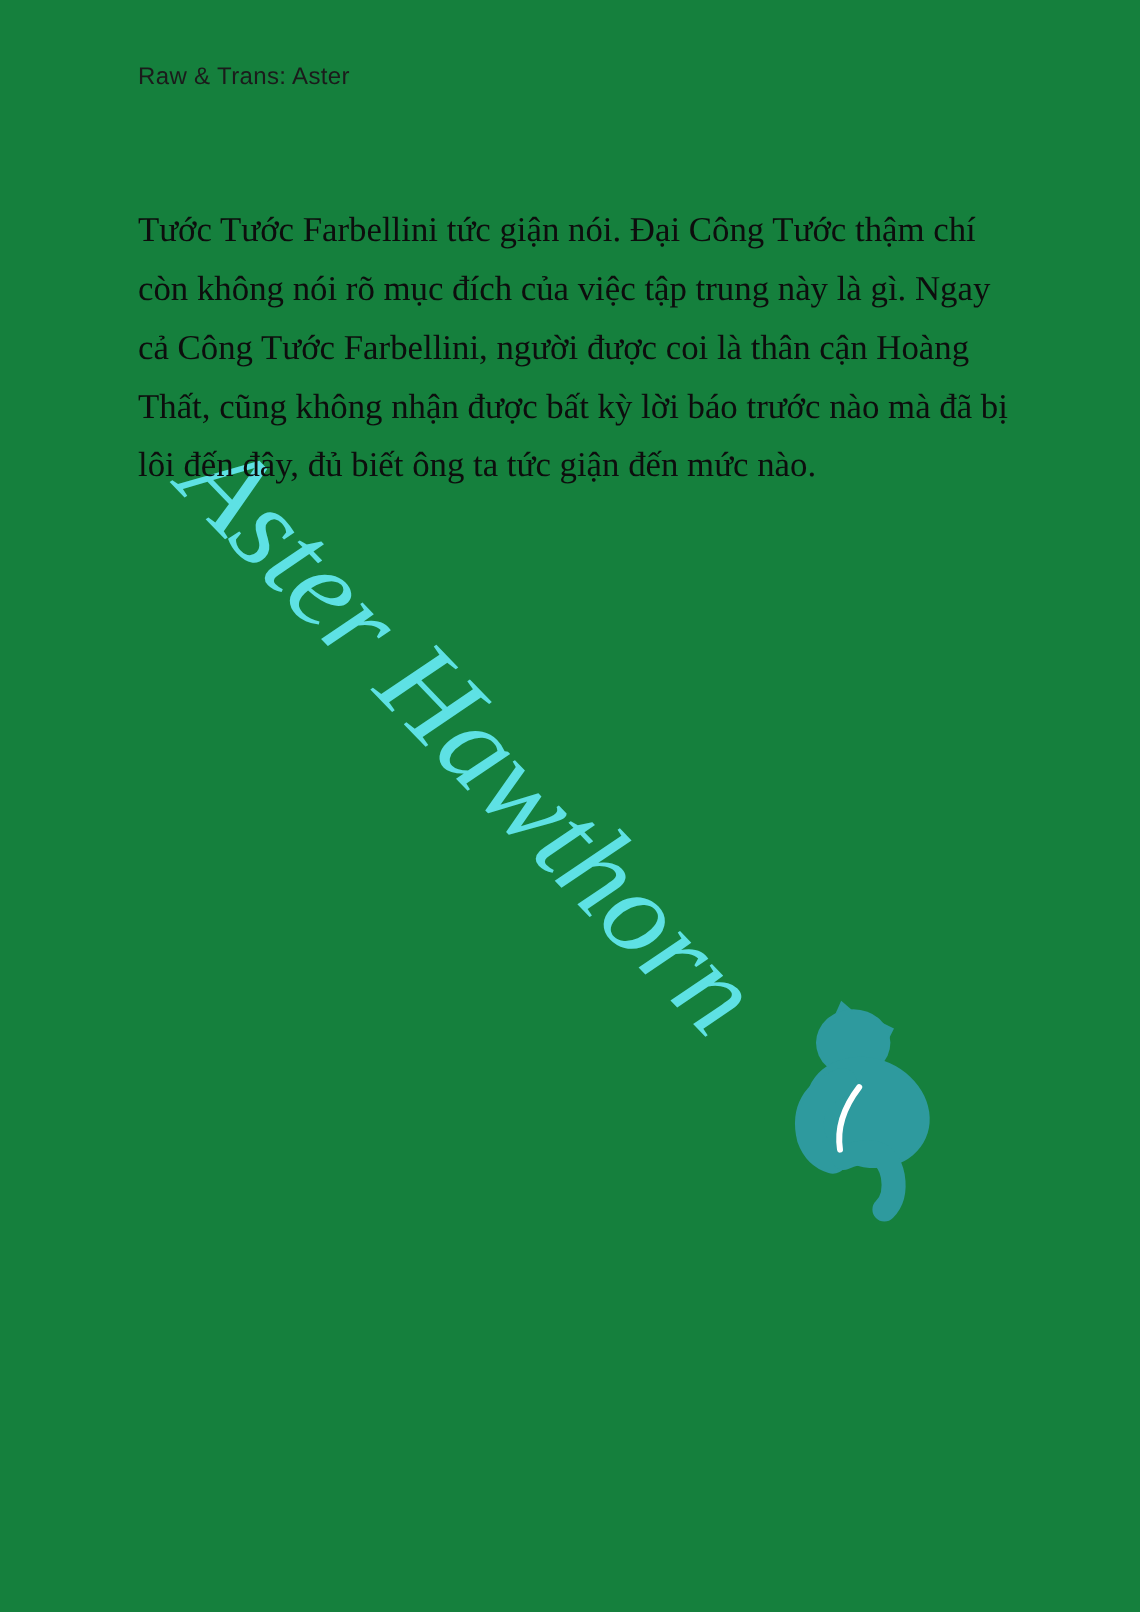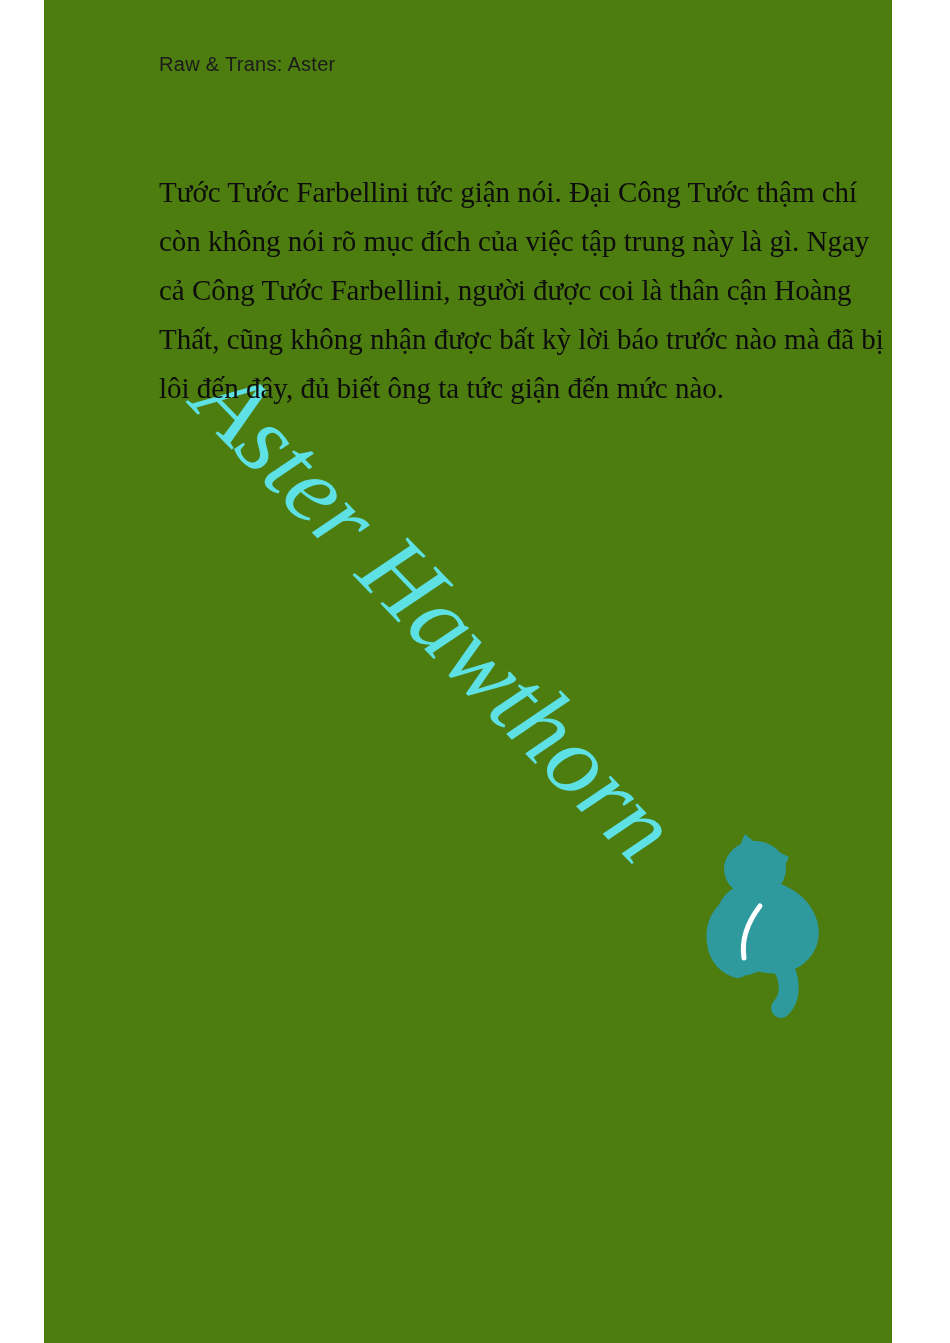--- a/index.html
+++ b/index.html
@@ -1,23 +1,22 @@
 <!DOCTYPE html>
 <html><head>
 <meta charset="utf-8">
 <style>
   html, body { margin: 0; padding: 0; background: #ffffff; }
   .page {
     position: relative;
-    width: 848px;
+    width: 950px;
     height: 1343px;
-    background: #4d7c0f;
+    background: #15803d;
     overflow: hidden;
     font-family: "Liberation Serif", "DejaVu Serif", serif;
-    margin-left: 44px;
   }
   .credit-header {
     position: absolute;
     left: 115px;
     top: 53px;
     font-family: "Liberation Sans", "DejaVu Sans", sans-serif;
     font-size: 20px;
     color: #1b1b1b;
     letter-spacing: 0.3px;
     z-index: 3;

